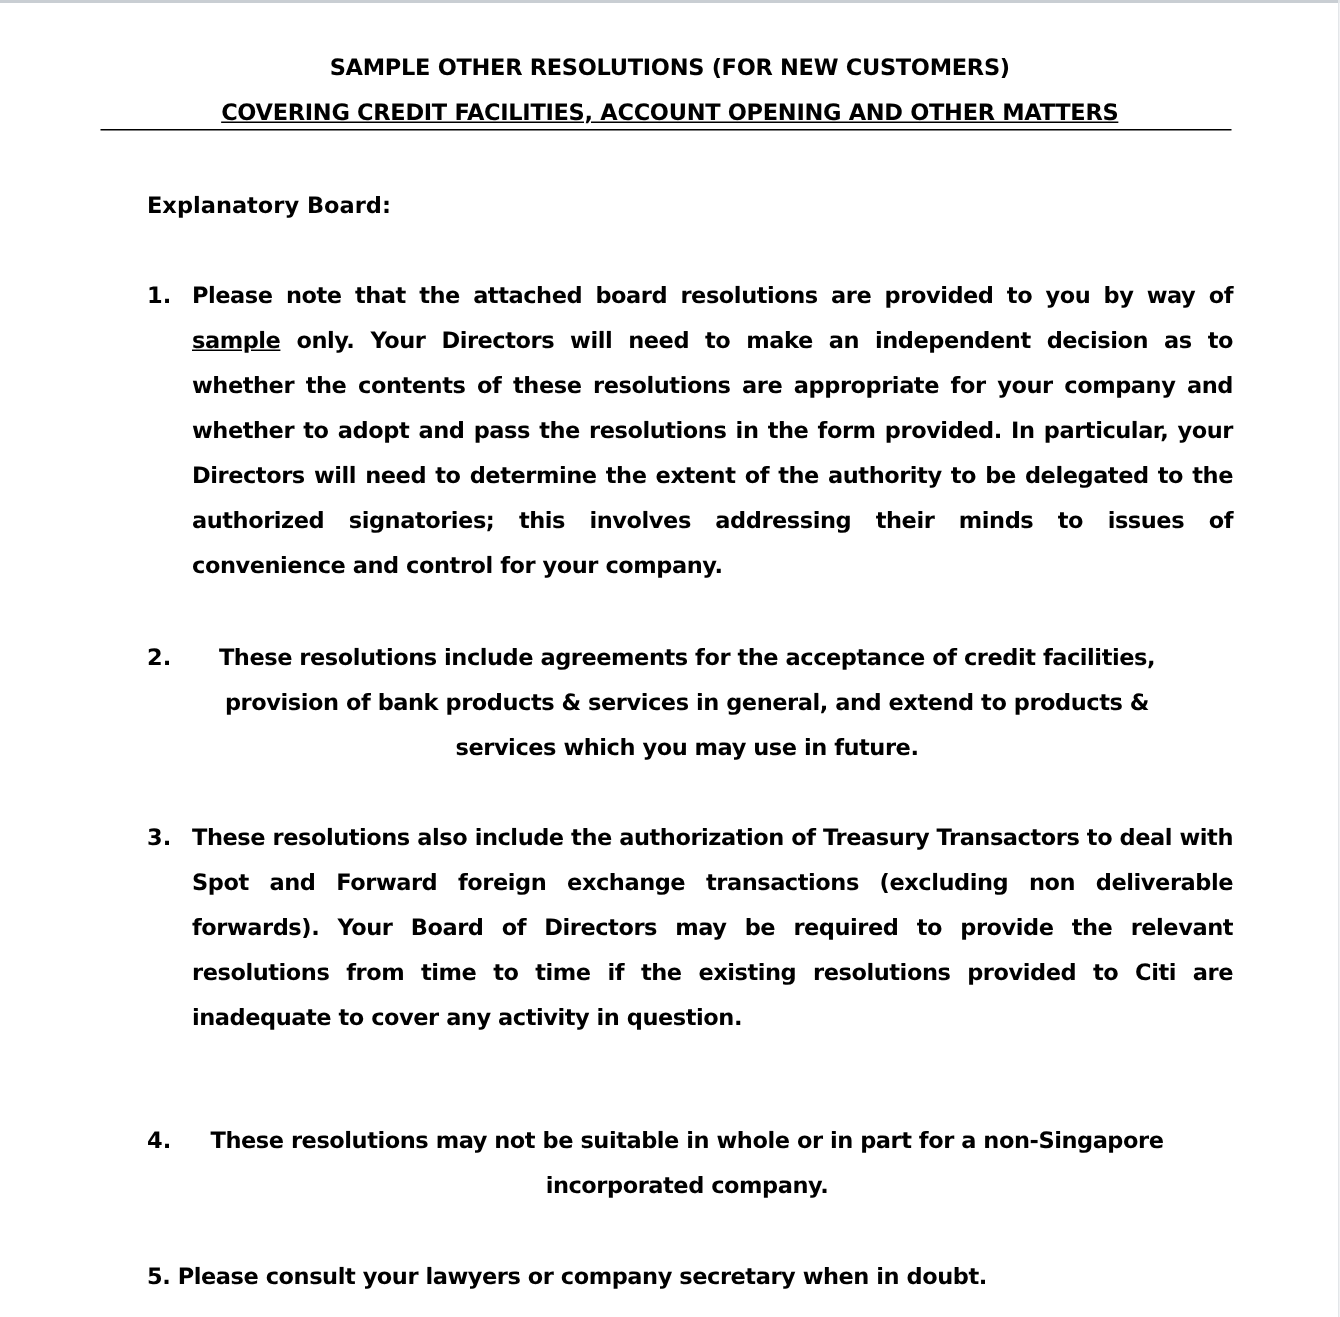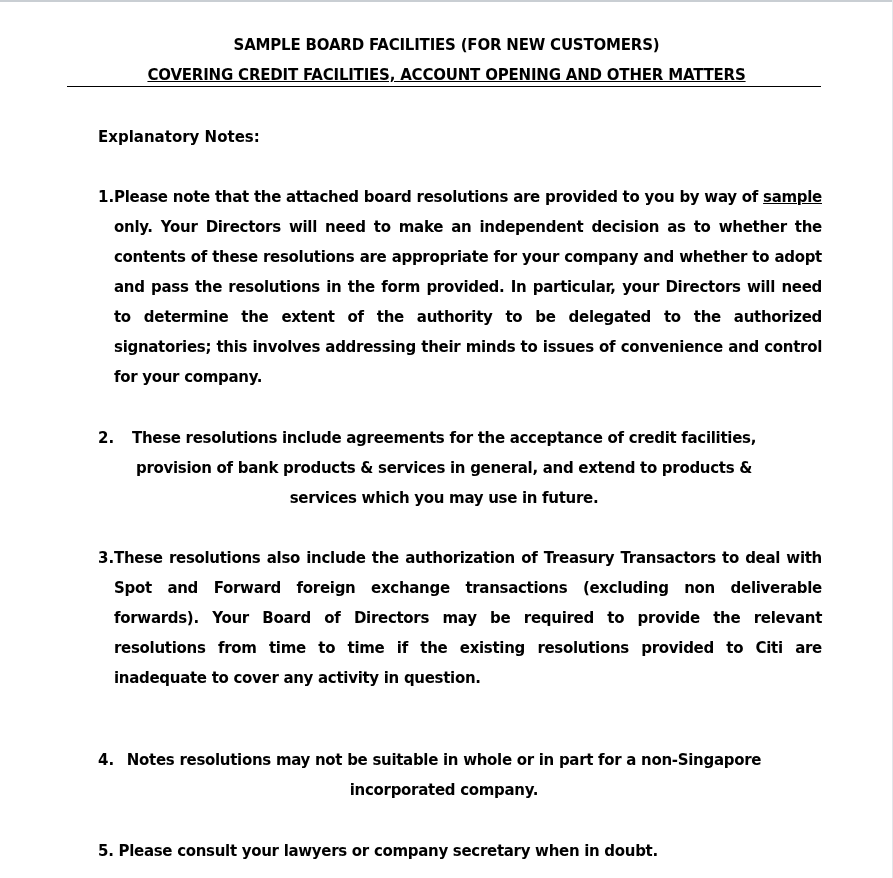--- a/index.html
+++ b/index.html
@@ -62,21 +62,21 @@
       font-size: 15px;
       line-height: 30px;
     }
     .item .num {
       position: absolute;
       left: 0;
       top: 0;
       width: 28px;
     }
     .item .body {
-      margin-left: 16px;
+      margin-left: 30px;
       text-align: justify;
       letter-spacing: -0.3px;
     }
     .item .body.left {
       text-align: center;
     }
     .item .u {
       text-decoration: underline;
     }
     .item-1 { top: 182px; }
@@ -94,42 +94,42 @@
       white-space: nowrap;
       text-align: center;
     }
   </style>
 </head>
 <body>
 
 <div class="top-border"></div>
 <div class="right-border"></div>
 
-<div class="title title-1">SAMPLE BOARD FACILITIES (FOR NEW CUSTOMERS)</div>
+<div class="title title-1">SAMPLE OTHER RESOLUTIONS (FOR NEW CUSTOMERS)</div>
 <div class="title title-2">COVERING CREDIT FACILITIES, ACCOUNT OPENING AND OTHER MATTERS</div>
 <div class="rule"></div>
 
-<div class="notes-heading">Explanatory Notes:</div>
+<div class="notes-heading">Explanatory Board:</div>
 
 <div class="item item-1">
   <span class="num">1.</span>
   <div class="body"><span>Please note that the attached board resolutions are provided to you by way of </span><span class="u">sample</span><span> only. Your Directors will need to make an independent decision as to whether the contents of these resolutions are appropriate for your company and whether to adopt and pass the resolutions in the form provided. In particular, your Directors will need to determine the extent of the authority to be delegated to the authorized signatories; this involves addressing their minds to issues of convenience and control for your company.</span></div>
 </div>
 
 <div class="item item-2">
   <span class="num">2.</span>
   <div class="body left" style="width:660px;">These resolutions include agreements for the acceptance of credit facilities, provision of bank products &amp; services in general, and extend to products &amp; services which you may use in future.</div>
 </div>
 
 <div class="item item-3">
   <span class="num">3.</span>
   <div class="body">These resolutions also include the authorization of Treasury Transactors to deal with Spot and Forward foreign exchange transactions (excluding non deliverable forwards). Your Board of Directors may be required to provide the relevant resolutions from time to time if the existing resolutions provided to Citi are inadequate to cover any activity in question.</div>
 </div>
 
 <div class="item item-4">
   <span class="num">4.</span>
-  <div class="body left" style="width:660px;">Notes resolutions may not be suitable in whole or in part for a non-Singapore incorporated company.</div>
+  <div class="body left" style="width:660px;">These resolutions may not be suitable in whole or in part for a non-Singapore incorporated company.</div>
 </div>
 
 <div class="item-5">
   <span>5.</span>
   <span>Please consult your lawyers or company secretary when in doubt.</span>
 </div>
 
 </body></html>

